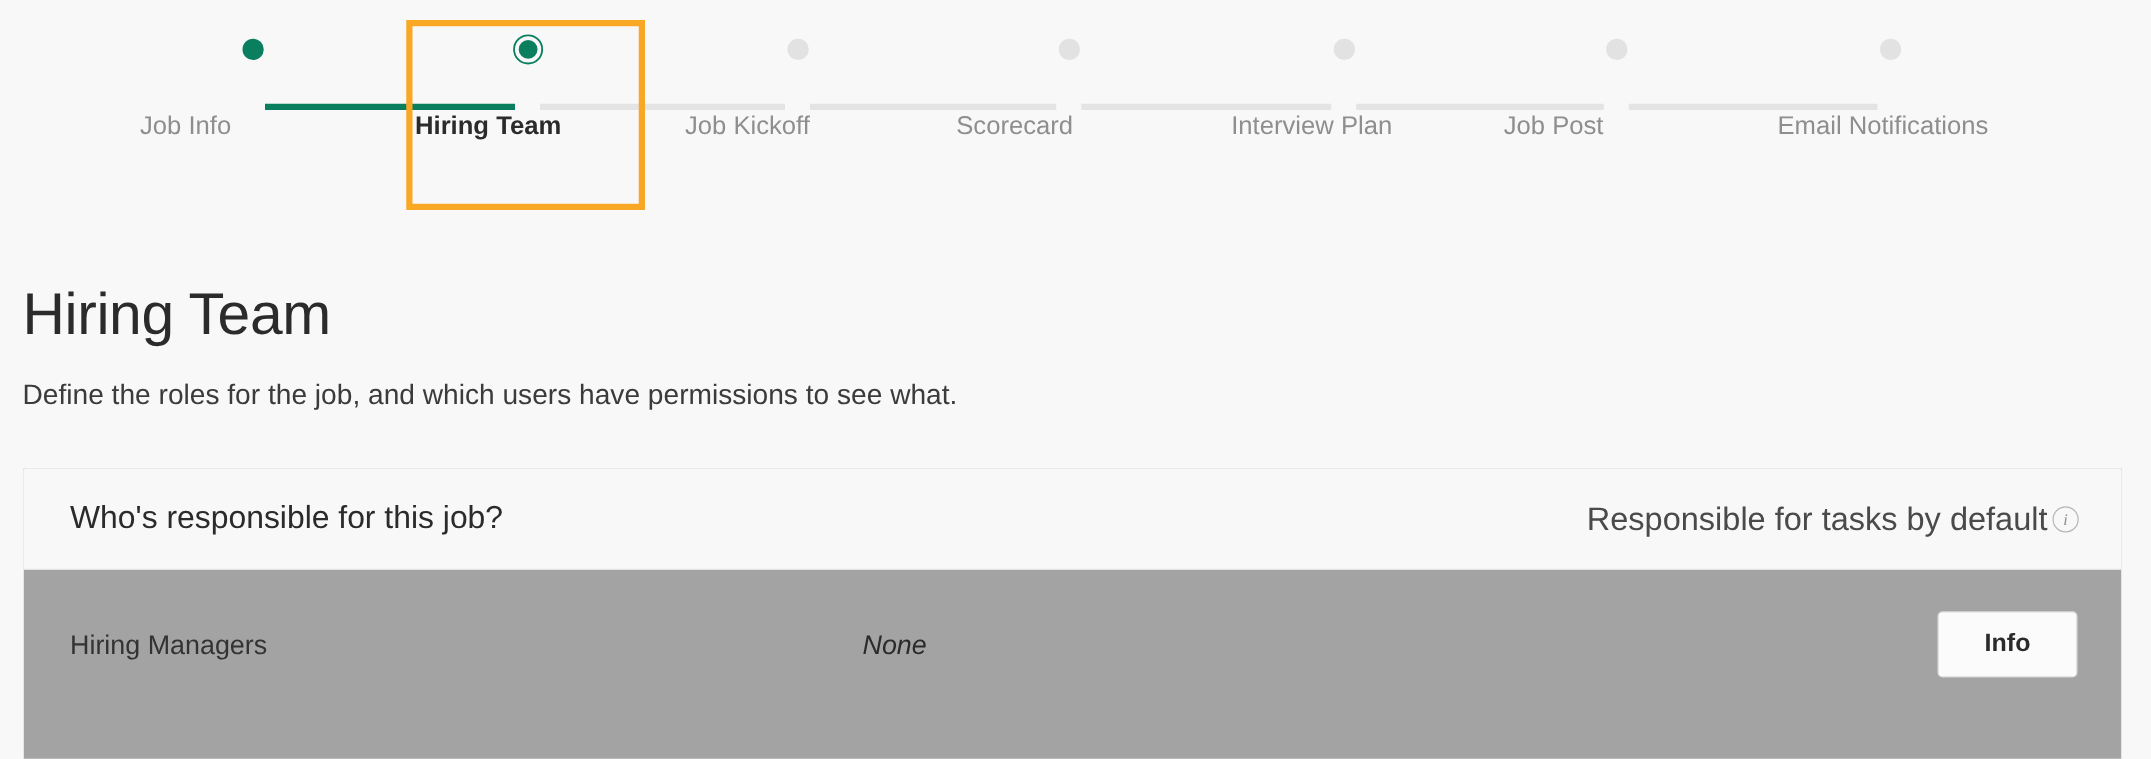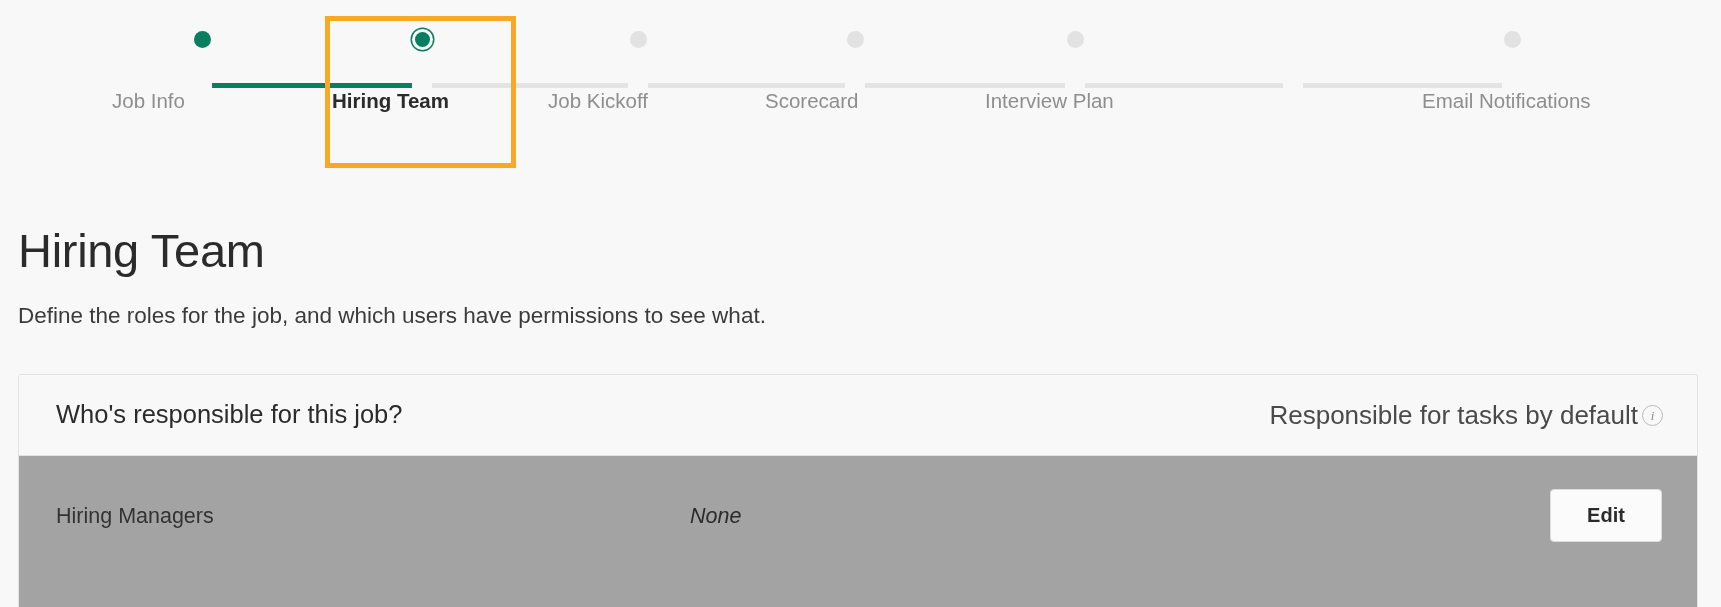--- a/index.html
+++ b/index.html
@@ -245,20 +245,26 @@
     <div class="step-label">Scorecard</div>
   </div>
 
   <div class="step" style="left:985px; width:180px;">
     <div class="step-dot-row">
       <span class="dot"></span>
     </div>
     <div class="step-label">Interview Plan</div>
   </div>
 
+  <div class="step" style="left:1203px; width:180px;">
+    <div class="step-dot-row">
+      <span class="dot"></span>
+    </div>
+    <div class="step-label">Job Post</div>
+  </div>
 
   <div class="step" style="left:1422px; width:180px;">
     <div class="step-dot-row">
       <span class="dot"></span>
     </div>
     <div class="step-label">Email Notifications</div>
   </div>
 
   <div id="highlight-box" style="left:325px; top:16px; width:191px; height:152px;"></div>
 </div>
@@ -273,17 +279,17 @@
     <div class="card-header-right">
       <span class="card-header-note">Responsible for tasks by default</span>
       <span class="info-icon">i</span>
     </div>
   </div>
 
   <div class="card-body">
     <div class="role-row">
       <span class="role-name">Hiring Managers</span>
       <span class="role-value">None</span>
-      <button class="edit-button">Edit</button>
+      <button class="edit-button">Info</button>
     </div>
   </div>
 
 </div>
 
 </body></html>

